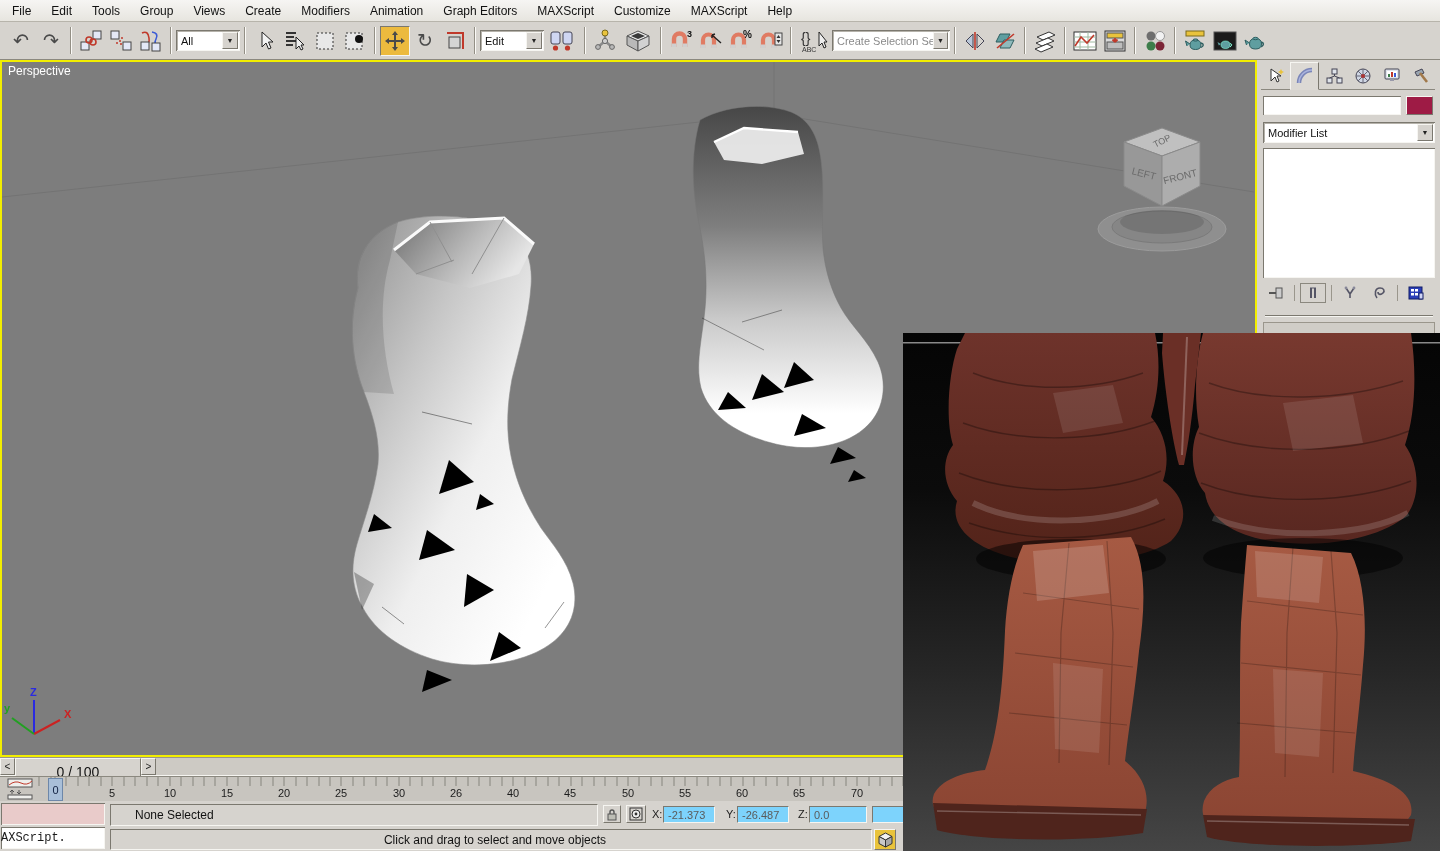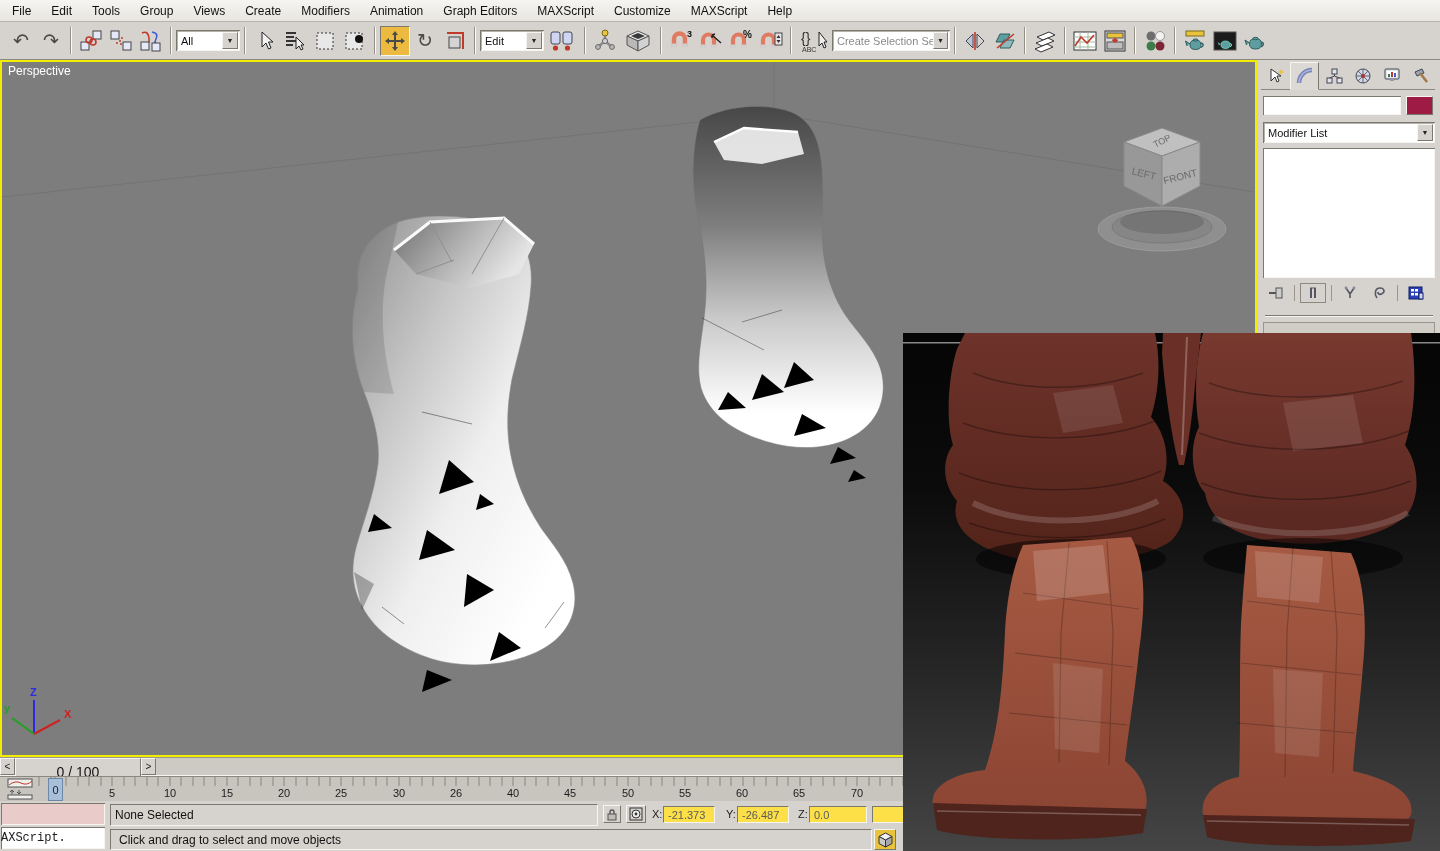--- a/index.html
+++ b/index.html
@@ -3,21 +3,21 @@
 <meta charset="utf-8">
 <style>
   * { margin:0; padding:0; box-sizing:border-box; }
   html,body { width:1440px; height:851px; overflow:hidden; background:#d6d3ce;
     font-family:"Liberation Sans", sans-serif; font-size:12px; color:#111; }
   .abs { position:absolute; }
 
   
   .raised { background:#d6d3ce; border:1px solid; border-color:#f6f5f1 #7b786f #7b786f #f6f5f1; }
   .sunken { border:1px solid; border-color:#7b786f #f6f5f1 #f6f5f1 #7b786f; }
-  .field  { background:#fde047; color:#5a5a5a; }
+  .field  { background:#7dd3fc; color:#5a5a5a; }
 
   
   #menubar { position:absolute; left:0; top:0; width:1440px; height:22px;
     background:linear-gradient(#f6f5f3,#e7e5df); border-bottom:1px solid #b7b4ab;
     display:flex; align-items:center; padding-left:2px; }
   .menu-item { padding:3px 10px; cursor:default; white-space:nowrap; }
 
   
   #toolbar { position:absolute; left:0; top:22px; width:1440px; height:38px;
     background:#d6d3ce; border-bottom:1px solid #8b887f; display:flex; align-items:center; padding-left:6px; }
@@ -79,22 +79,22 @@
     border:1px solid #6d87a9; display:flex; align-items:center; justify-content:center; font-size:11px; color:#102040; }
 
   
   #statusbar { position:absolute; left:0; top:801px; width:1440px; height:50px; background:#d6d3ce; }
   #listener-pink { position:absolute; left:1px; top:2px; width:104px; height:22px; background:#e9cbca;
     box-shadow: inset 1px 1px 0 #7b786f, inset -1px -1px 0 #f6f5f1; }
   #listener-white { position:absolute; left:1px; top:26px; width:104px; height:22px; background:#fff;
     box-shadow: inset 1px 1px 0 #7b786f, inset -1px -1px 0 #f6f5f1;
     font-family:"Liberation Mono", monospace; font-size:12px; color:#1a1a1a;
     display:flex; align-items:center; padding-left:0; overflow:hidden; white-space:nowrap; }
-  #status-line { position:absolute; left:110px; top:3px; width:488px; height:22px; display:flex; align-items:center; padding-left:4px; }
-  #prompt-line { position:absolute; left:110px; top:28px; width:762px; height:21px; display:flex; align-items:center; padding-left:8px; }
+  #status-line { position:absolute; left:110px; top:3px; width:488px; height:22px; display:flex; align-items:center; padding-left:24px; }
+  #prompt-line { position:absolute; left:110px; top:28px; width:762px; height:21px; display:flex; align-items:center; padding-left:8px;justify-content:center; }
   .coordlbl { position:absolute; top:7px; font-size:11px; color:#222; }
   .coordfield { position:absolute; top:5px; height:17px; font-size:11px; display:flex; align-items:center; padding-left:4px; }
   #degrade-btn { position:absolute; left:874px; top:28px; width:22px; height:21px; background:#e9c33c;
     border:1px solid; border-color:#f6f5f1 #7b786f #7b786f #f6f5f1; display:flex; align-items:center; justify-content:center; }
 
   
   #zbrush { position:absolute; left:903px; top:333px; width:537px; height:518px; z-index:40; }
 
   .svgblock { position:absolute; left:0; top:0; }
 </style>

